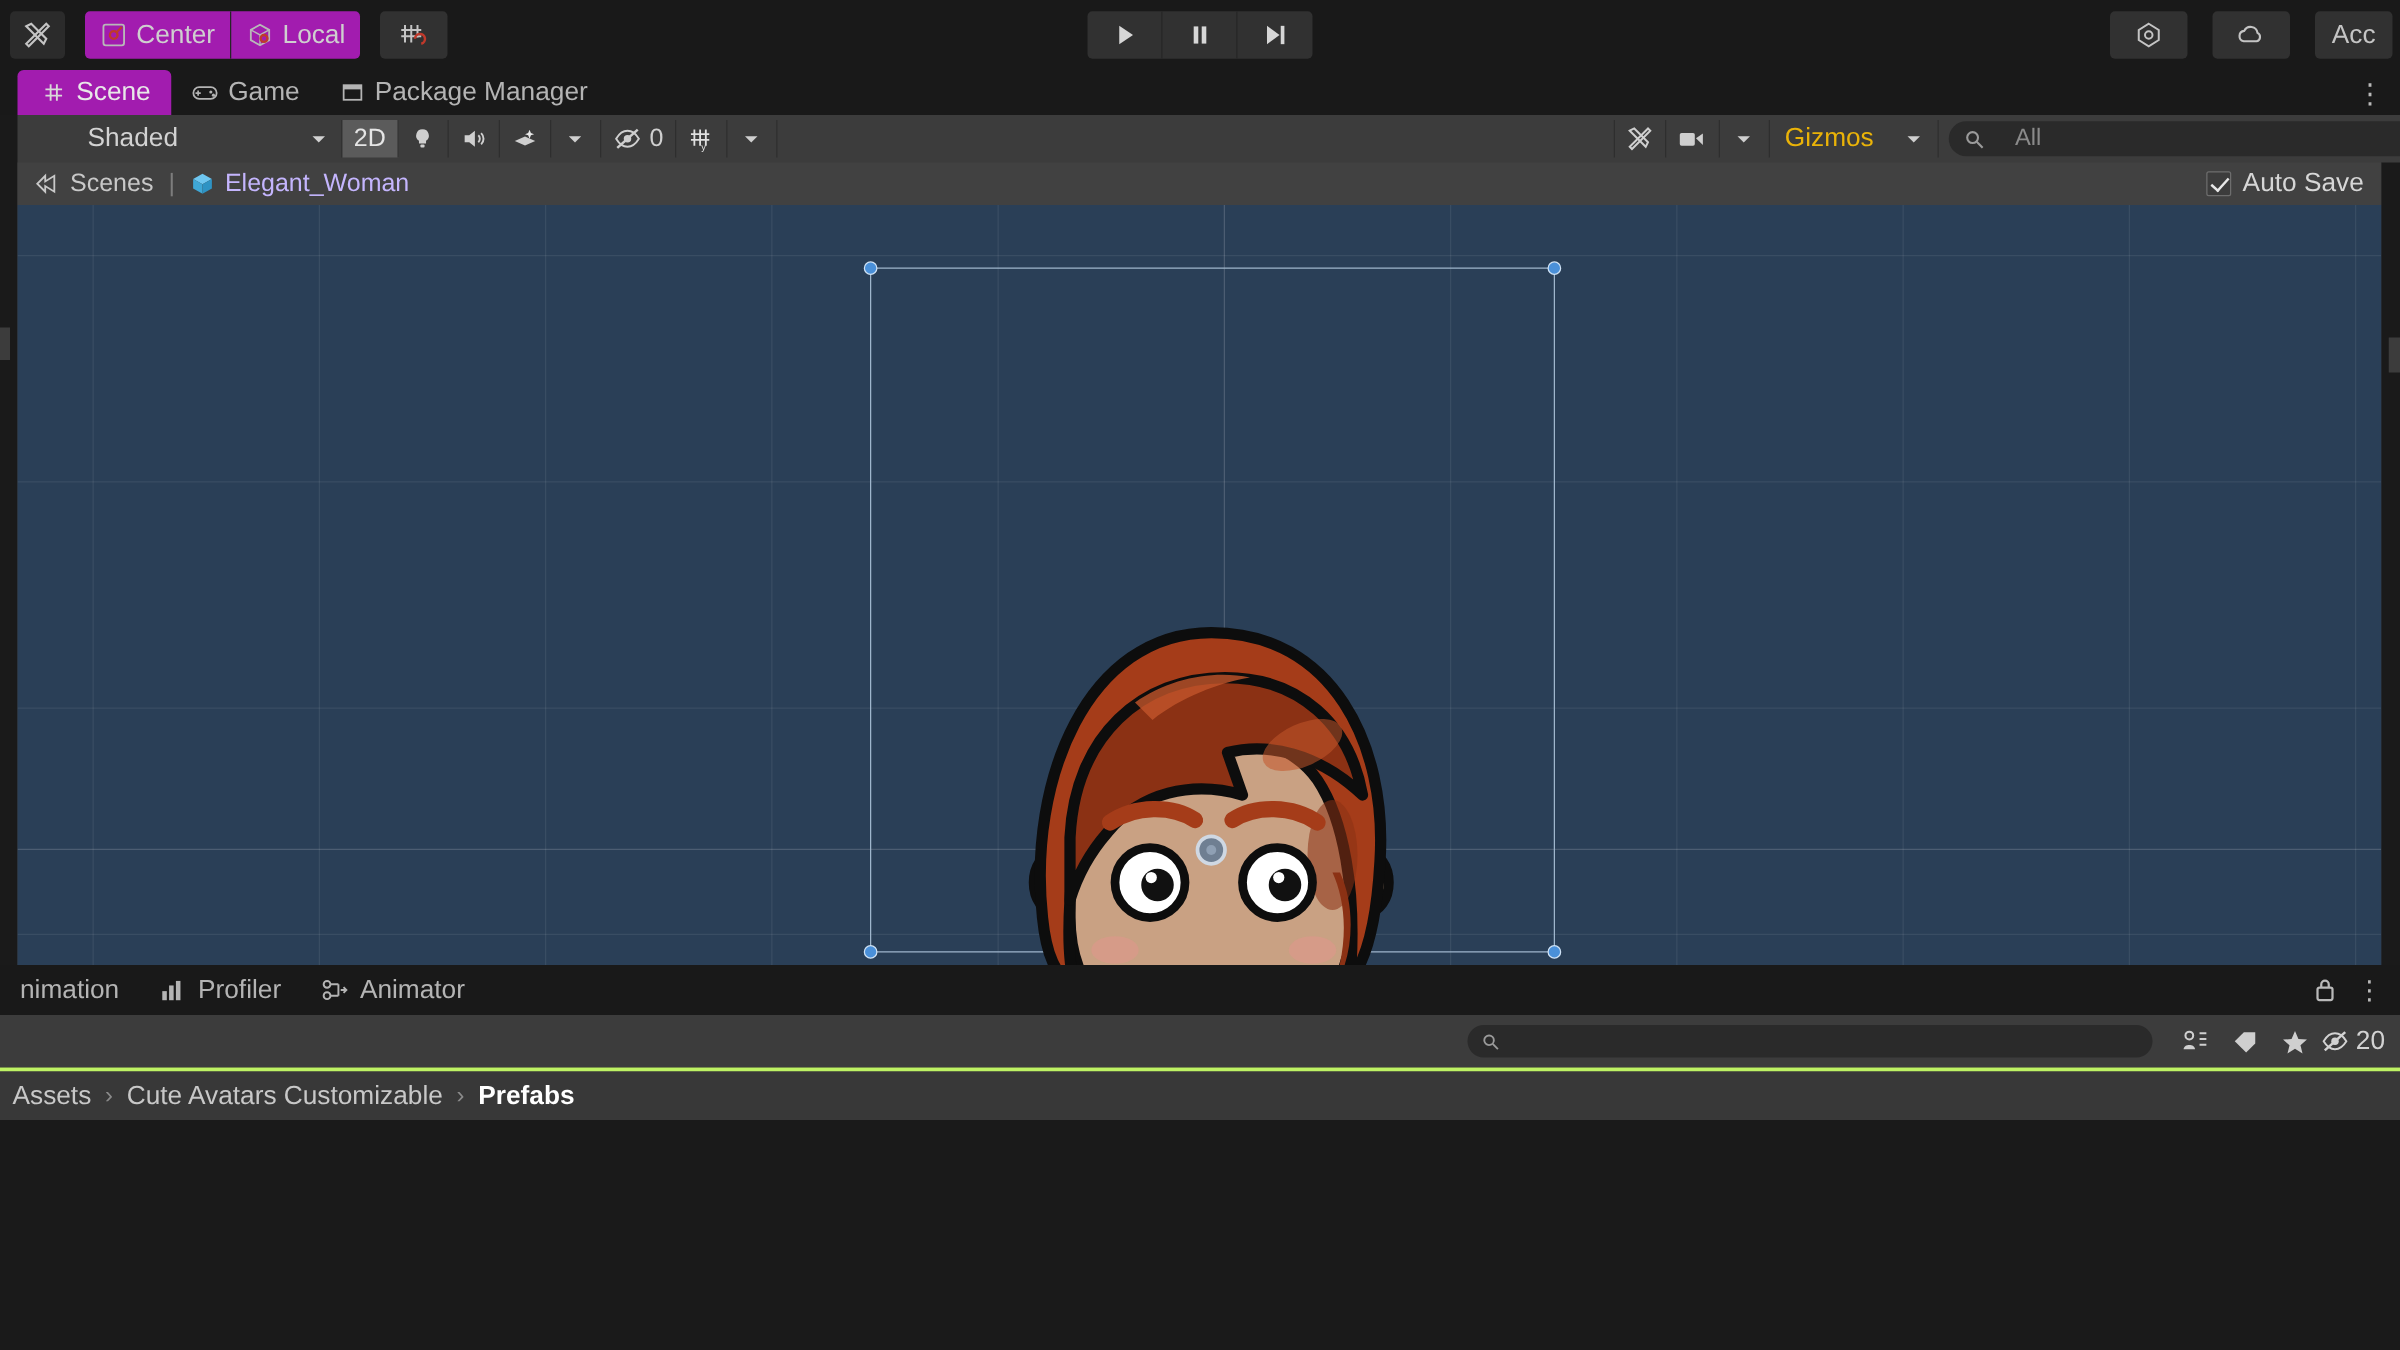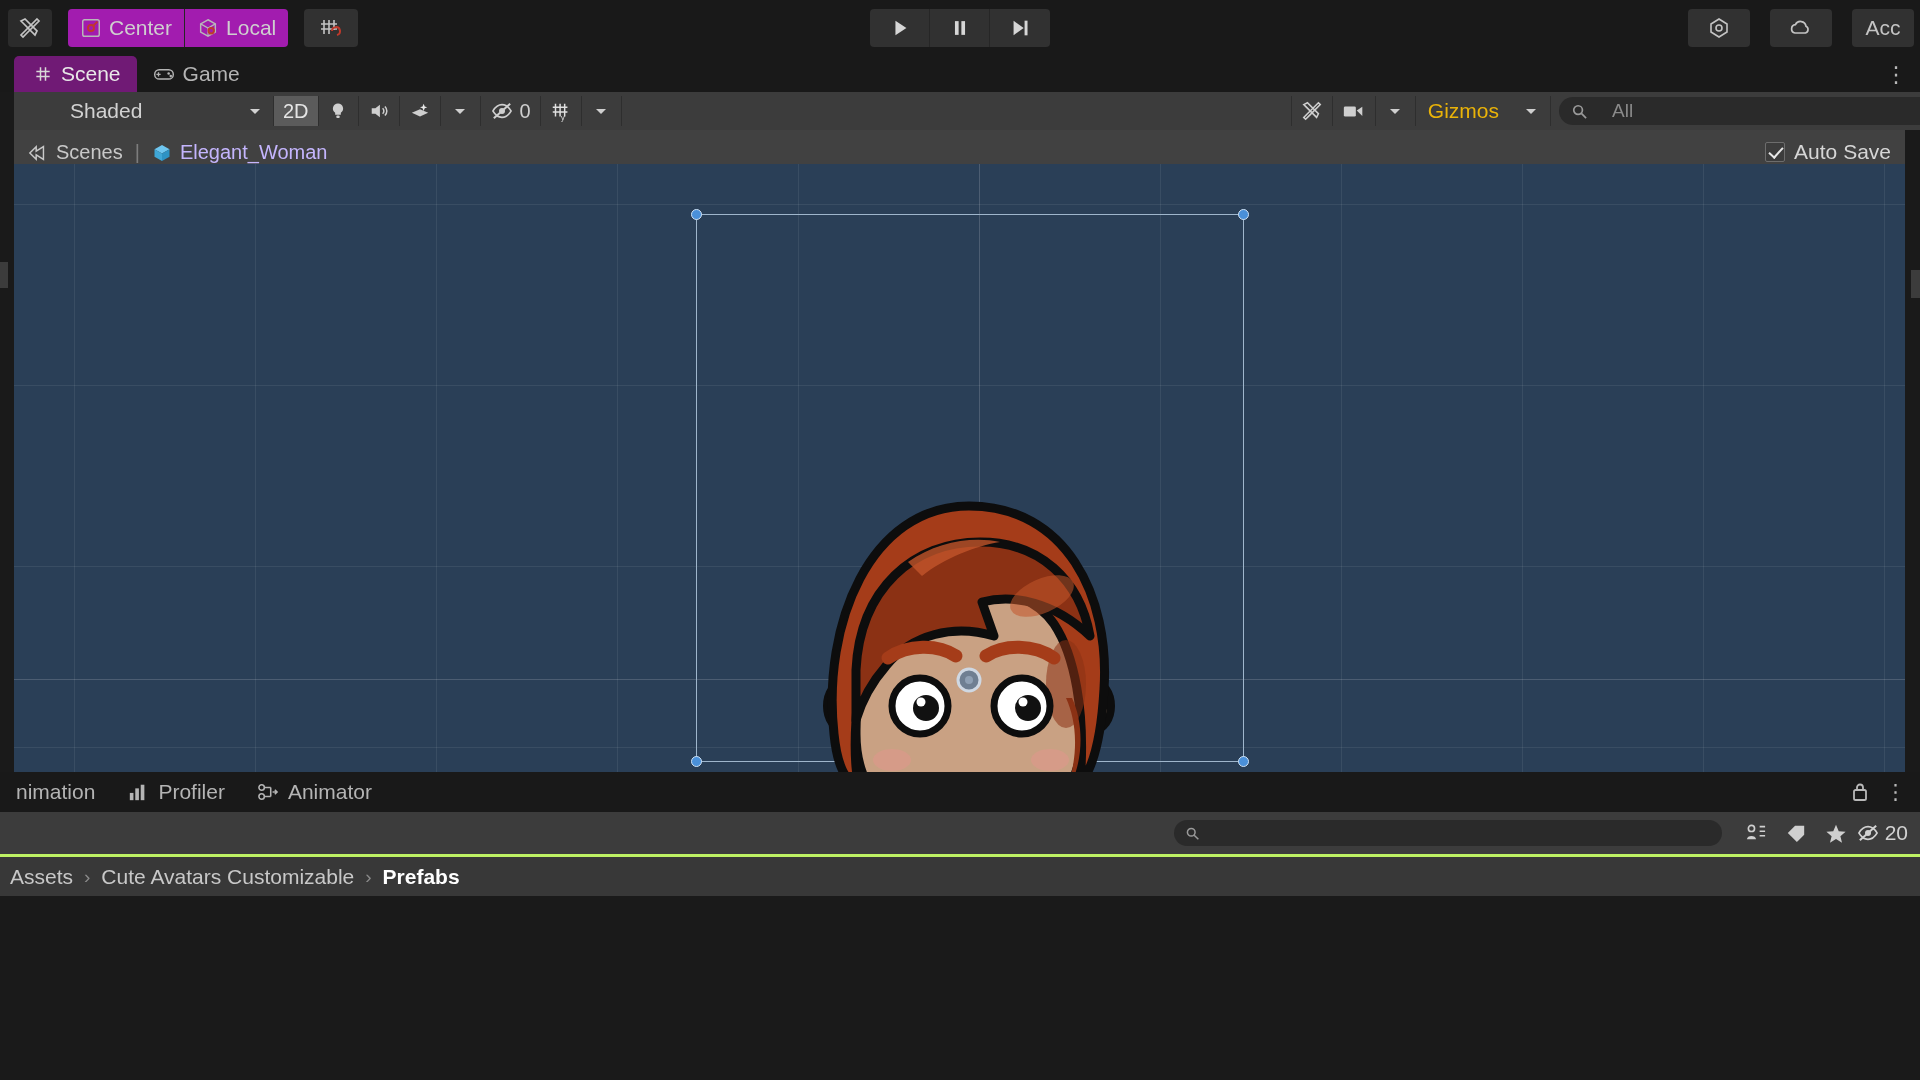--- a/index.html
+++ b/index.html
@@ -59,21 +59,21 @@
 
   
   .tabbar {
     position: absolute; left: 0; top: 56px; width: 1920px; height: 36px;
     background: #191919; display: flex; align-items: flex-end;
   }
   .tab {
     height: 36px; display: flex; align-items: center; gap: 8px;
     padding: 0 16px; color: #b4b4b4; font-size: 21px;
   }
-  .tab.active { background: #701a75; color: #e8e8e8; border-radius: 5px 5px 0 0; padding-left: 19px; }
+  .tab.active { background: #a21caf; color: #e8e8e8; border-radius: 5px 5px 0 0; padding-left: 19px; }
   .tab-menu {
     position: absolute; right: 12px; top: 6px; color: #b9b9b9;
     font-size: 22px; letter-spacing: 1px;
   }
 
   
   .scene-panel {
     position: absolute; left: 14px; top: 92px; width: 1891px; height: 680px;
     background: #3c3c3c;
   }
@@ -97,21 +97,21 @@
   .st-right { margin-left: auto; display: flex; align-items: center; height: 30px; }
   .gizmo-label { color: #eab308; font-size: 21px; padding: 0 12px; }
   .search-box {
     width: 378px; height: 28px; margin: 0 8px; background: #2a2a2a;
     border-radius: 14px; display: flex; align-items: center;
     gap: 24px; padding: 0 12px; color: #8a8a8a; font-size: 19px;
   }
 
   .breadcrumb-bar {
     position: absolute; left: 0; top: 38px; width: 1891px; height: 34px;
-    background: #414141; display: flex; align-items: flex-end; padding-left: 14px;
+    background: #414141; display: flex; align-items: center; padding-left: 14px;
   }
   .crumb { display: flex; align-items: center; gap: 8px; color: #c8c8c8; font-size: 20px; }
   .crumb.current { color: #c4b5fd; font-weight: normal; }
   .crumb-sep { color: #7d7d7d; margin: 0 12px; font-size: 20px; }
   .autosave {
     margin-left: auto; display: flex; align-items: center; gap: 9px;
     padding-right: 14px; color: #d6d6d6; font-size: 21px;
   }
   .chk {
     width: 20px; height: 20px; background: #3c3c3c; border: 1px solid #6d6d6d;
@@ -284,20 +284,27 @@
       <span>Scene</span>
     </div>
     <div class="tab">
       <svg width="22" height="20" viewBox="0 0 26 20">
         <rect x="2" y="5" width="22" height="11" rx="5.5" fill="none" stroke="#b4b4b4" stroke-width="1.7"></rect>
         <path d="M6.5 8 V13 M4 10.5 H9" stroke="#b4b4b4" stroke-width="1.6"></path>
         <circle cx="18.5" cy="9.5" r="1.5" fill="#b4b4b4"></circle>
         <circle cx="21" cy="12.5" r="1.5" fill="#b4b4b4"></circle>
       </svg>
       <span>Game</span>
+    </div>
+    <div class="tab">
+      <svg width="20" height="20" viewBox="0 0 24 24">
+        <rect x="3.5" y="5" width="17" height="14" fill="none" stroke="#b4b4b4" stroke-width="1.7"></rect>
+        <rect x="3.5" y="5" width="17" height="4" fill="#b4b4b4"></rect>
+      </svg>
+      <span>Package Manager</span>
     </div>
     <div class="tab-menu">⋮</div>
   </div>
 
   <div class="left-edge"></div>
   <div class="right-edge"></div>
   <div class="left-tab-strip"></div>
   <div class="right-tab-strip"></div>
 
   <div class="scene-panel">

